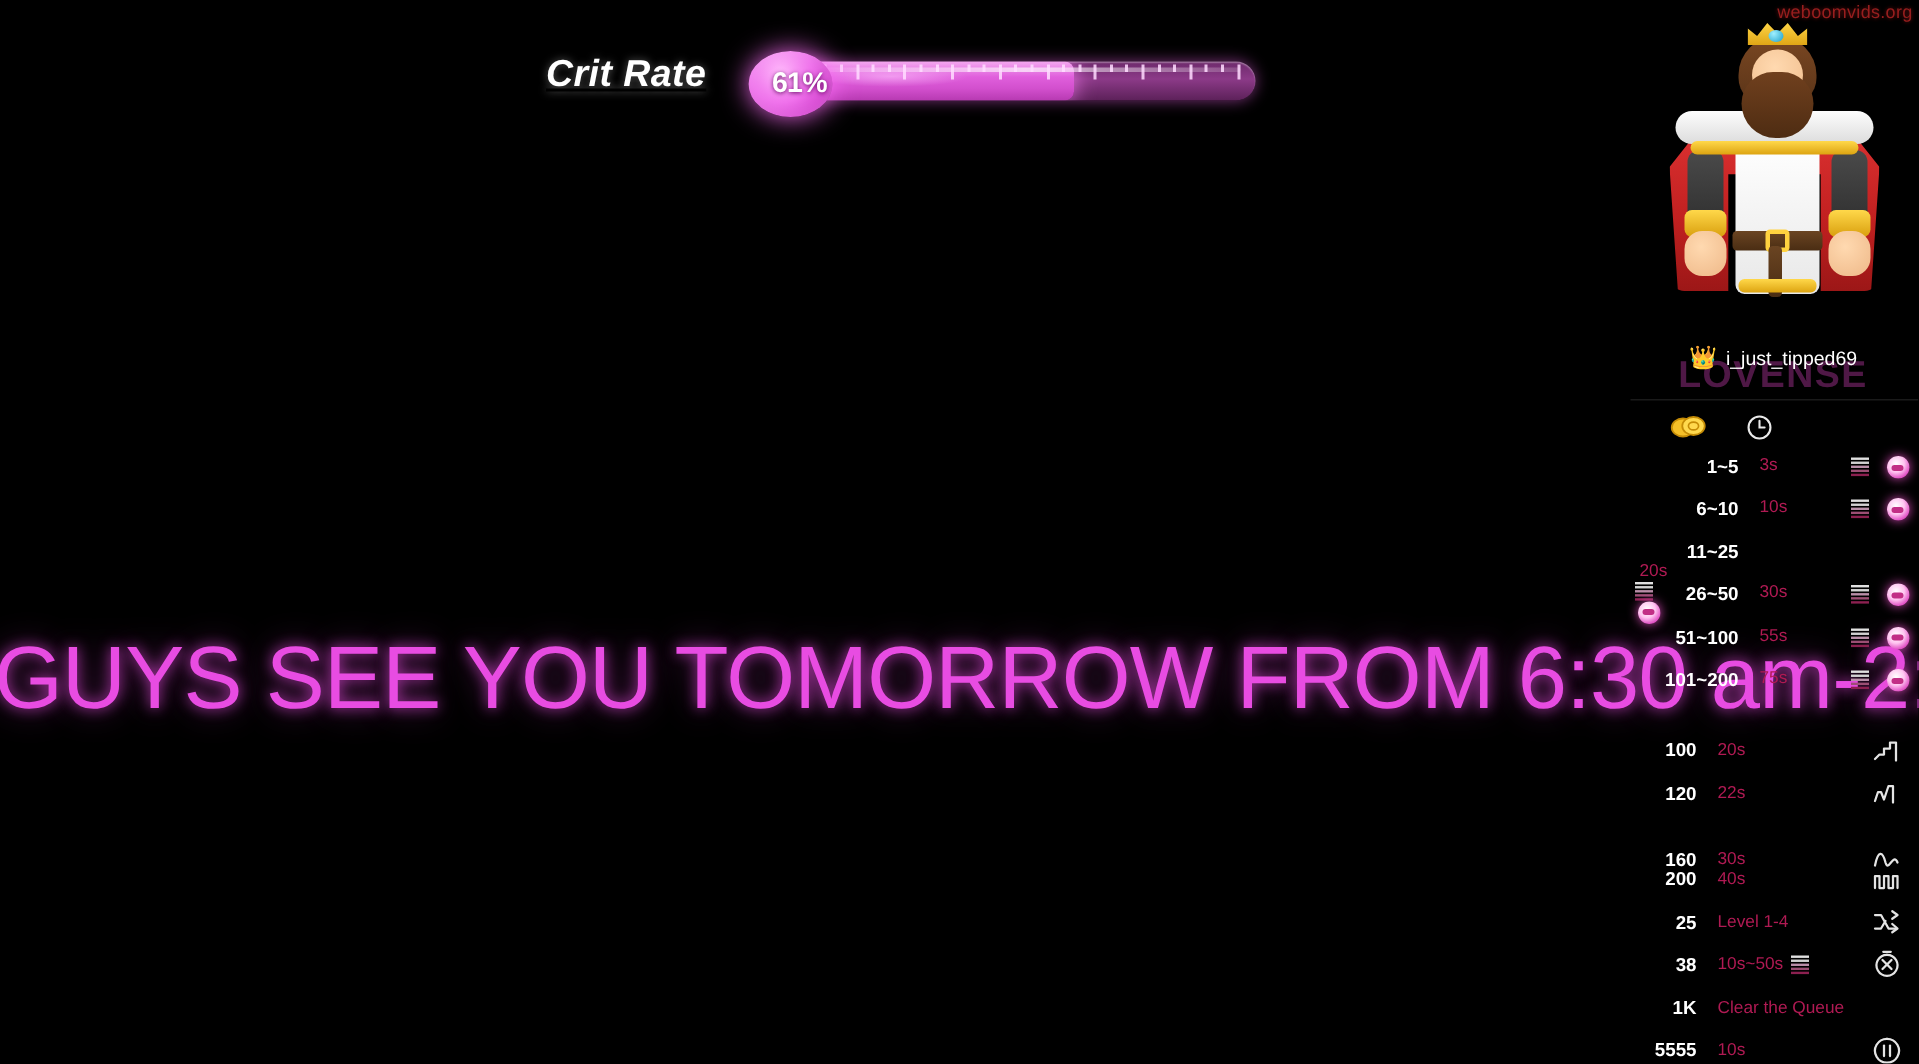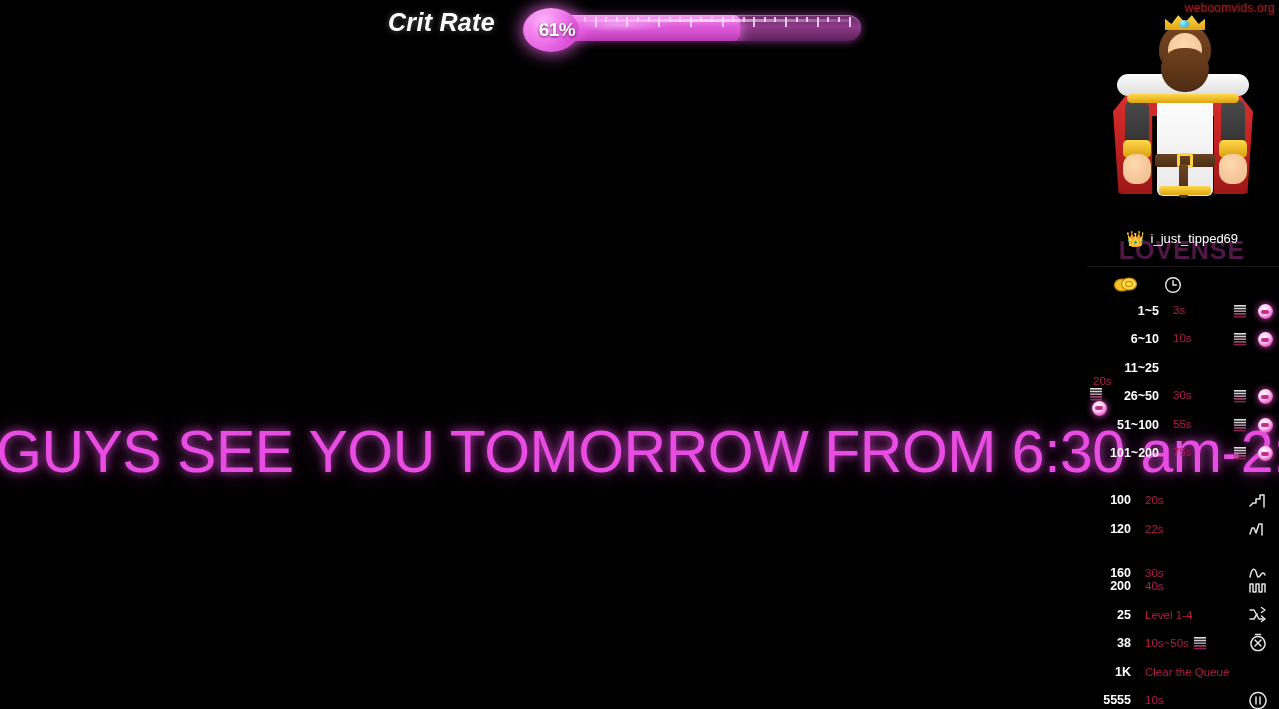--- a/index.html
+++ b/index.html
@@ -11,23 +11,24 @@
   }
   #stage {
     position: relative;
     width: 1279px; height: 709px;
     background: #000;
   }
 
   
   #crit-meter {
     position: absolute;
-    left: 388px; top: 8px;
-    display: flex; align-items: flex-start;
+    left: 364px; top: 8px;
+    display: flex; align-items: flex-end;
     height: 56px;
+    text-decoration: underline;
   }
   #crit-label {
     font-size: 25px;
     font-style: italic;
     font-weight: bold;
     color: #ffffff;
     letter-spacing: 0.3px;
     margin-right: 28px;
     text-shadow: 0 0 6px rgba(255,255,255,0.35);
     white-space: nowrap;

